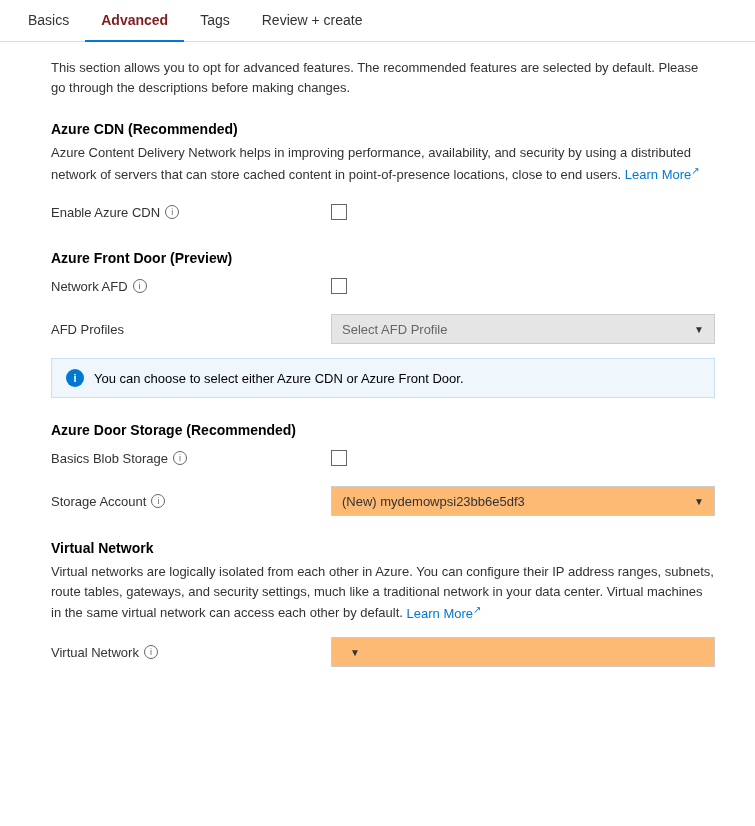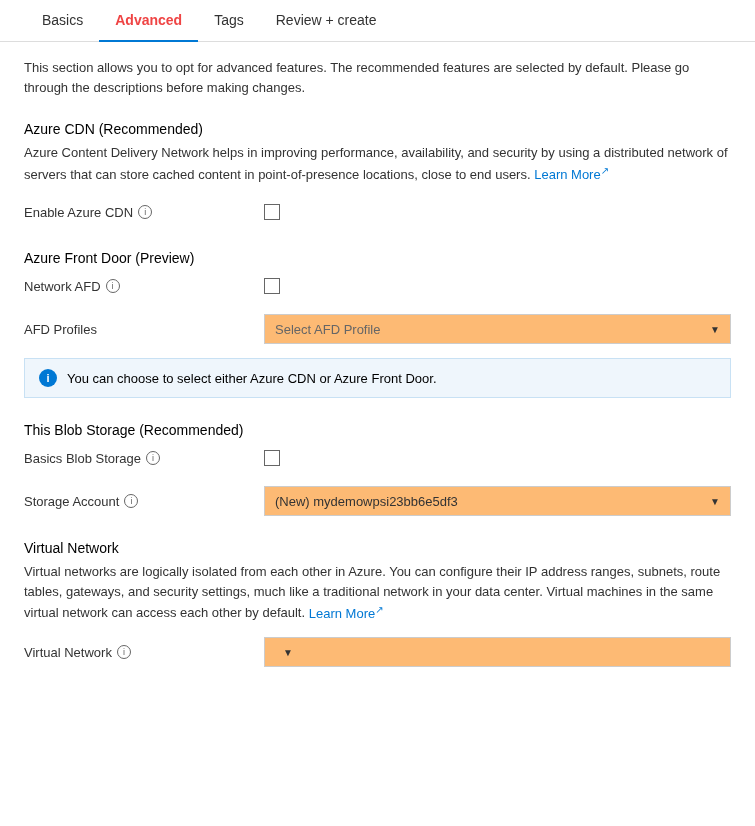--- a/index.html
+++ b/index.html
@@ -10,57 +10,58 @@
       background: #fff;
       width: 755px;
       min-height: 826px;
       padding: 0;
     }
 
     
     .tabs {
       display: flex;
       border-bottom: 1px solid #ddd;
-      padding: 0 26px;
+      padding: 0 12px;
       margin-bottom: 16px;
     }
     .tab {
       padding: 12px 16px;
       cursor: pointer;
       font-size: 14px;
       color: #333;
       border-bottom: 2px solid transparent;
       margin-bottom: -1px;
       white-space: nowrap;
     }
     .tab.active {
-      color: #ef4444;
+      color: #7f1d1d;
       border-bottom: 2px solid #0078d4;
       font-weight: 600;
     }
 
     
     .content {
-      padding: 0 24px 24px 24px;
+      padding: 0 40px 24px 24px;
+      margin-left: 27px;
     }
 
     .intro-text {
       color: #333;
       font-size: 13px;
       line-height: 1.5;
       margin-bottom: 24px;
     }
 
     
     .section {
       margin-bottom: 24px;
     }
     .section-title {
       font-size: 14px;
-      font-weight: 400;
+      font-weight: 700;
       color: #000;
       margin-bottom: 6px;
     }
     .section-desc {
       font-size: 13px;
       color: #333;
       line-height: 1.5;
       margin-bottom: 14px;
     }
     .section-desc a, .learn-more {
@@ -71,20 +72,21 @@
       font-size: 10px;
       vertical-align: super;
     }
 
     
     .form-row {
       display: flex;
       align-items: center;
       margin-bottom: 14px;
       min-height: 28px;
+      gap: 40px;
     }
     .form-label {
       display: flex;
       align-items: center;
       width: 240px;
       font-size: 13px;
       color: #333;
       flex-shrink: 0;
     }
     .info-icon {
@@ -117,21 +119,21 @@
       background: #fff;
       display: inline-block;
       cursor: pointer;
     }
 
     
     .dropdown {
       display: flex;
       align-items: center;
       border: 1px solid #ccc;
-      background: #fdba74;
+      background: #e5e5e5;
       padding: 5px 10px;
       cursor: pointer;
       min-height: 30px;
       position: relative;
     }
     .dropdown-text {
       flex: 1;
       font-size: 13px;
       color: #666;
     }
@@ -237,21 +239,21 @@
       </div>
     </div>
 
     <div class="info-banner">
       <div class="info-banner-icon">i</div>
       <span class="info-banner-text">You can choose to select either Azure CDN or Azure Front Door.</span>
     </div>
   </div>
 
   <div class="section">
-    <div class="section-title">This Blob Storage (Recommended)</div>
+    <div class="section-title">Azure Door Storage (Recommended)</div>
     <div class="form-row">
       <div class="form-label">
         <span>Basics Blob Storage</span>
         <span class="info-icon" title="Information">i</span>
       </div>
       <div class="form-control">
         <div class="checkbox-container">
           <div class="custom-checkbox"></div>
         </div>
       </div>

